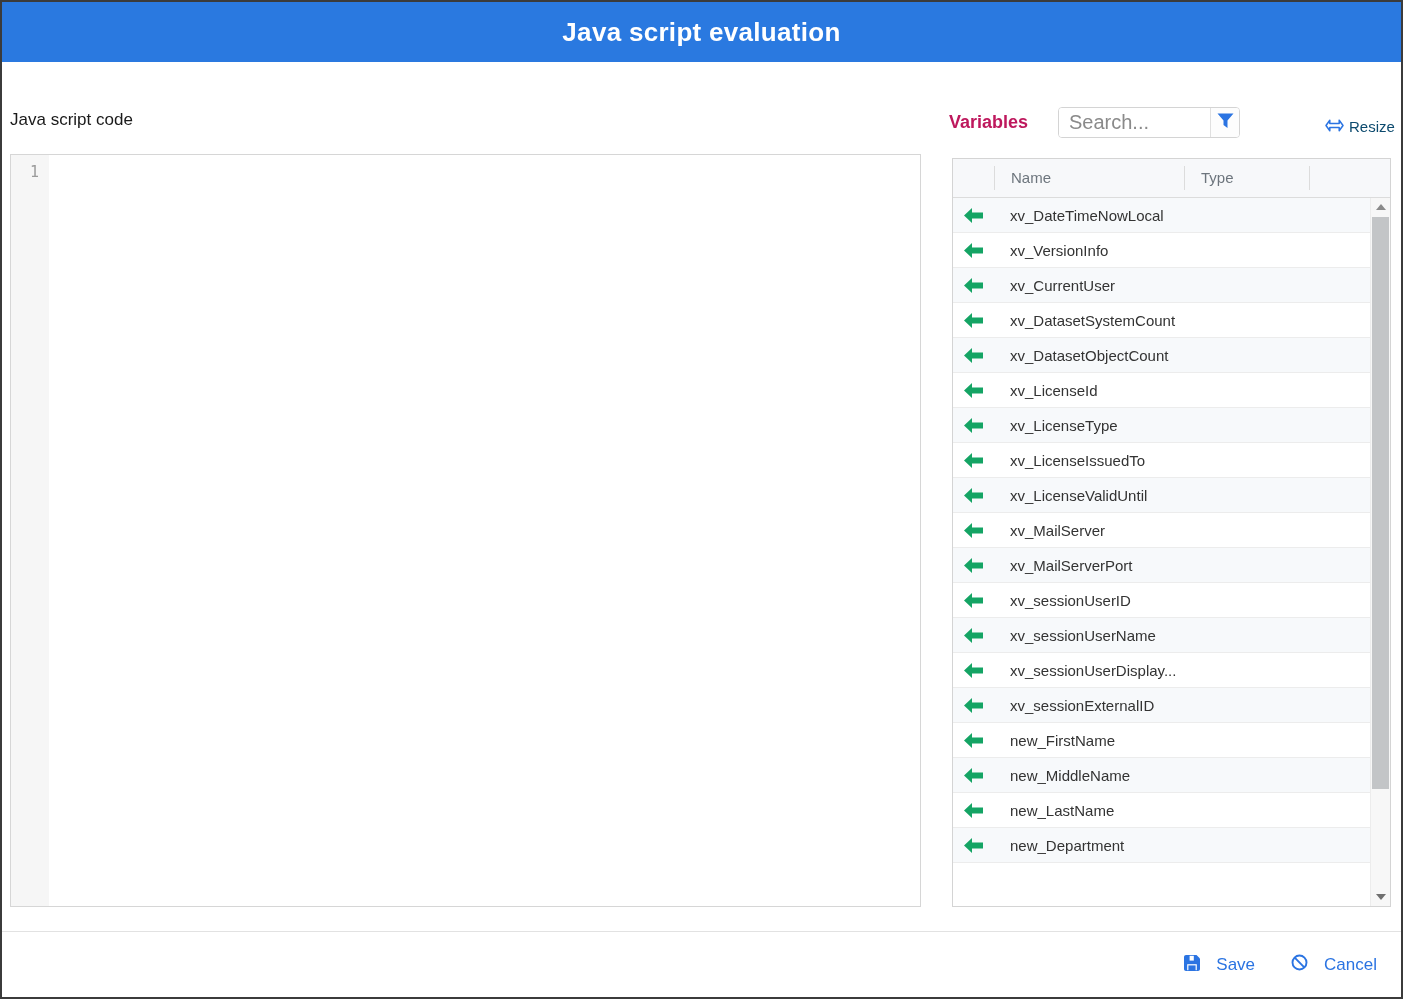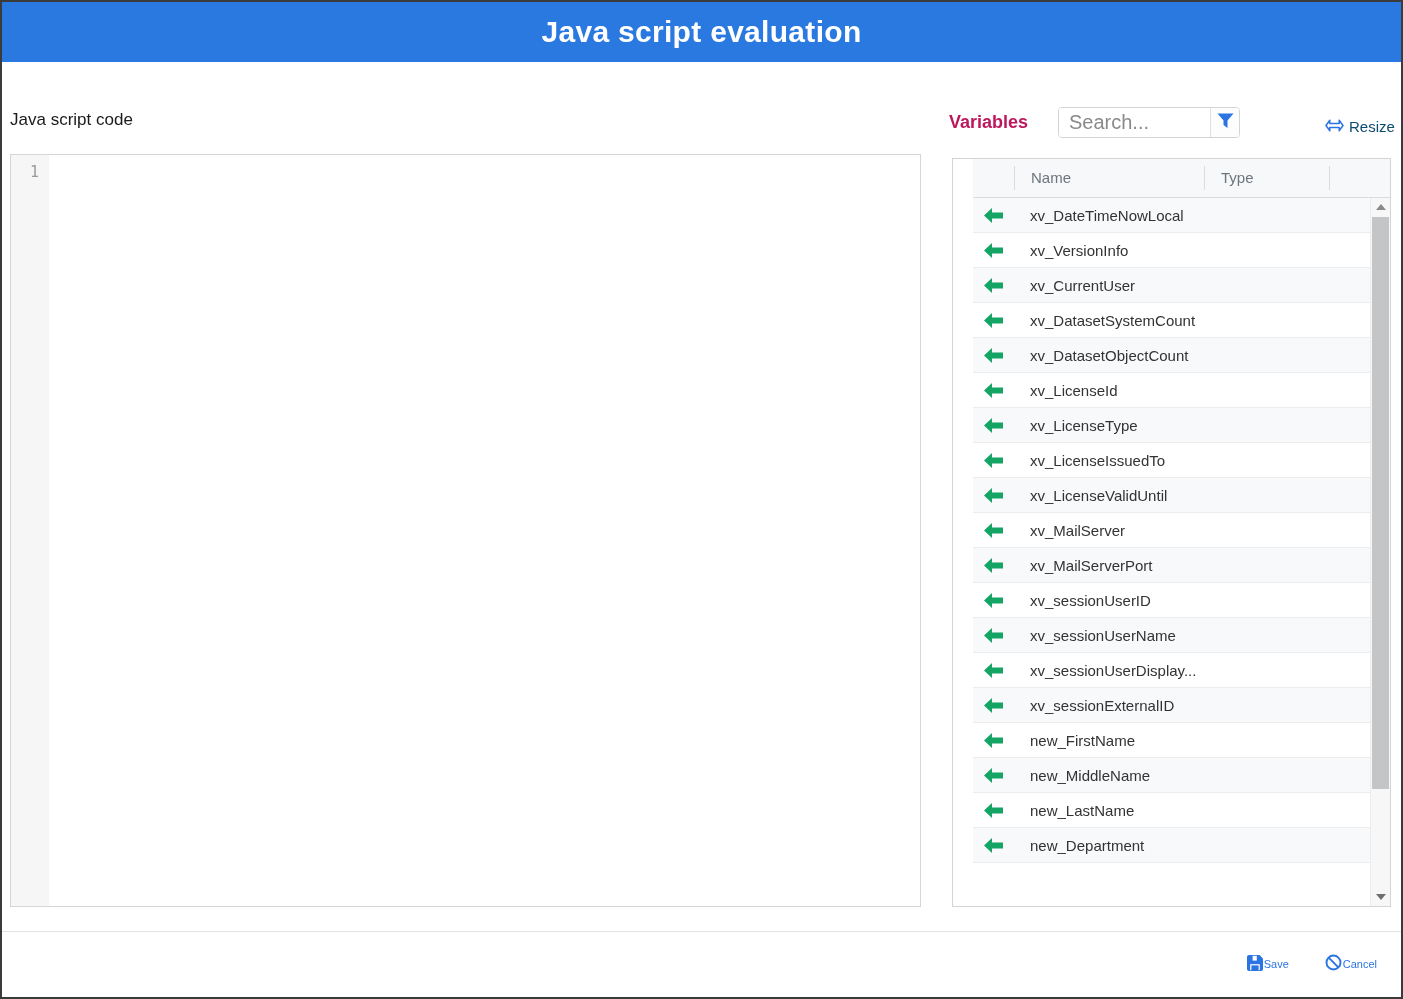--- a/index.html
+++ b/index.html
@@ -20,21 +20,21 @@
     position: absolute;
     left: 0; top: 0; right: 0;
     height: 60px;
     background: #2a79e0;
     display: flex;
     align-items: center;
     justify-content: center;
   }
   .titlebar .title {
     color: #ffffff;
-    font-size: 30px;
+    font-size: 26px;
     font-weight: bold;
     letter-spacing: 0.3px;
   }
 
   
   .editor-label {
     position: absolute;
     left: 8px; top: 108px;
     font-size: 17px;
     color: #1a1a1a;
@@ -119,21 +119,20 @@
     text-decoration: none;
   }
 
   
   .variables-table {
     position: absolute;
     left: 950px; top: 156px;
     width: 439px; height: 749px;
     border: 1px solid #d4d4d4;
     background: #fff;
-    padding-left: 20px;
   }
   .table-header {
     display: flex;
     height: 39px;
     background: #f7f8fa;
     border-bottom: 1px solid #dcdcdc;
     align-items: center;
   }
   .th {
     font-size: 15px;
@@ -229,23 +228,23 @@
   .footer {
     position: absolute;
     right: 24px; top: 952px;
     display: flex;
     align-items: center;
     gap: 36px;
   }
   .footer-btn {
     display: flex;
     align-items: center;
-    gap: 1px;
+    gap: 16px;
     color: #2b74e2;
-    font-size: 11px;
+    font-size: 17px;
     background: none;
     border: none;
     cursor: pointer;
     font-family: "Liberation Sans", sans-serif;
   }
 </style>
 </head>
 <body>
 
 <div class="page">

